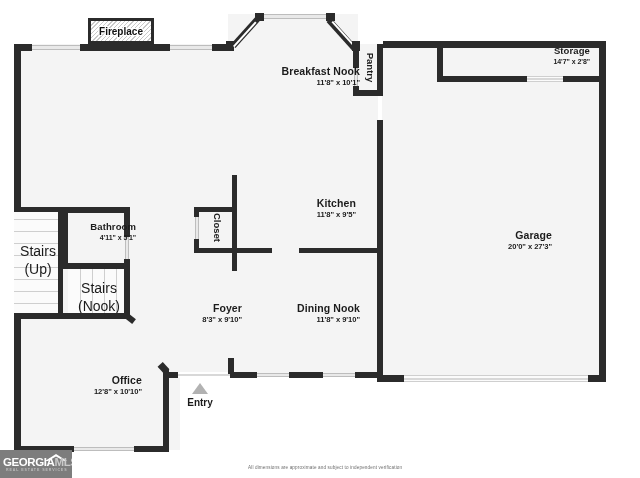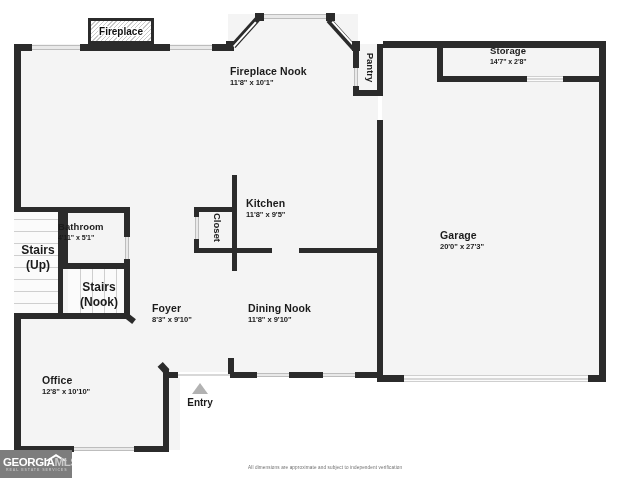--- a/index.html
+++ b/index.html
@@ -54,21 +54,21 @@
   .win-v-bar {
     position: absolute;
     background: #e9e9e9;
     border-left: 1px solid #bdbdbd;
     border-right: 1px solid #bdbdbd;
   }
 
   
   .label {
     position: absolute;
-    text-align: left;
+    text-align: right;
     color: #1b1b1b;
     white-space: nowrap;
     line-height: 1.12;
   }
   .label .nm {
     display: block;
     font-weight: bold;
     font-size: 10.5px;
     letter-spacing: 0.1px;
   }
@@ -92,22 +92,22 @@
   }
   .vlabel.rot {
     transform: rotate(90deg);
   }
 
   
   .stairlabel {
     position: absolute;
     text-align: center;
     color: #1b1b1b;
-    font-weight: bold;
-    font-size: 12px;
+    font-weight: normal;
+    font-size: 14px;
     line-height: 1.25;
     white-space: nowrap;
   }
 
   
   .fireplace {
     position: absolute;
     border: 3px solid #2b2b2b;
     background:
       repeating-linear-gradient(
@@ -359,21 +359,21 @@
   <div class="win-h-bar" style="left:257px; top:373px; width:32px; height:4px;"></div>
   <div class="wall" style="left:289px; top:372px; width:34px; height:6px;"></div>
   <div class="win-h-bar" style="left:323px; top:373px; width:32px; height:4px;"></div>
   <div class="wall" style="left:355px; top:372px; width:27px; height:6px;"></div>
 
   <div class="entry-arrow" style="left:192px; top:383px;"></div>
   <div class="entry-text" style="left:176px; top:397px; width:48px;">Entry</div>
 
 
   <div class="label" style="left:230px; top:66px; width:130px;">
-    <span class="nm">Fireplace Nook</span>
+    <span class="nm">Breakfast Nook</span>
     <span class="dim">11'8" x 10'1"</span>
   </div>
 
   <div class="label" style="left:246px; top:198px; width:110px;">
     <span class="nm">Kitchen</span>
     <span class="dim">11'8" x 9'5"</span>
   </div>
 
   <div class="label" style="left:248px; top:303px; width:112px;">
     <span class="nm">Dining Nook</span>

